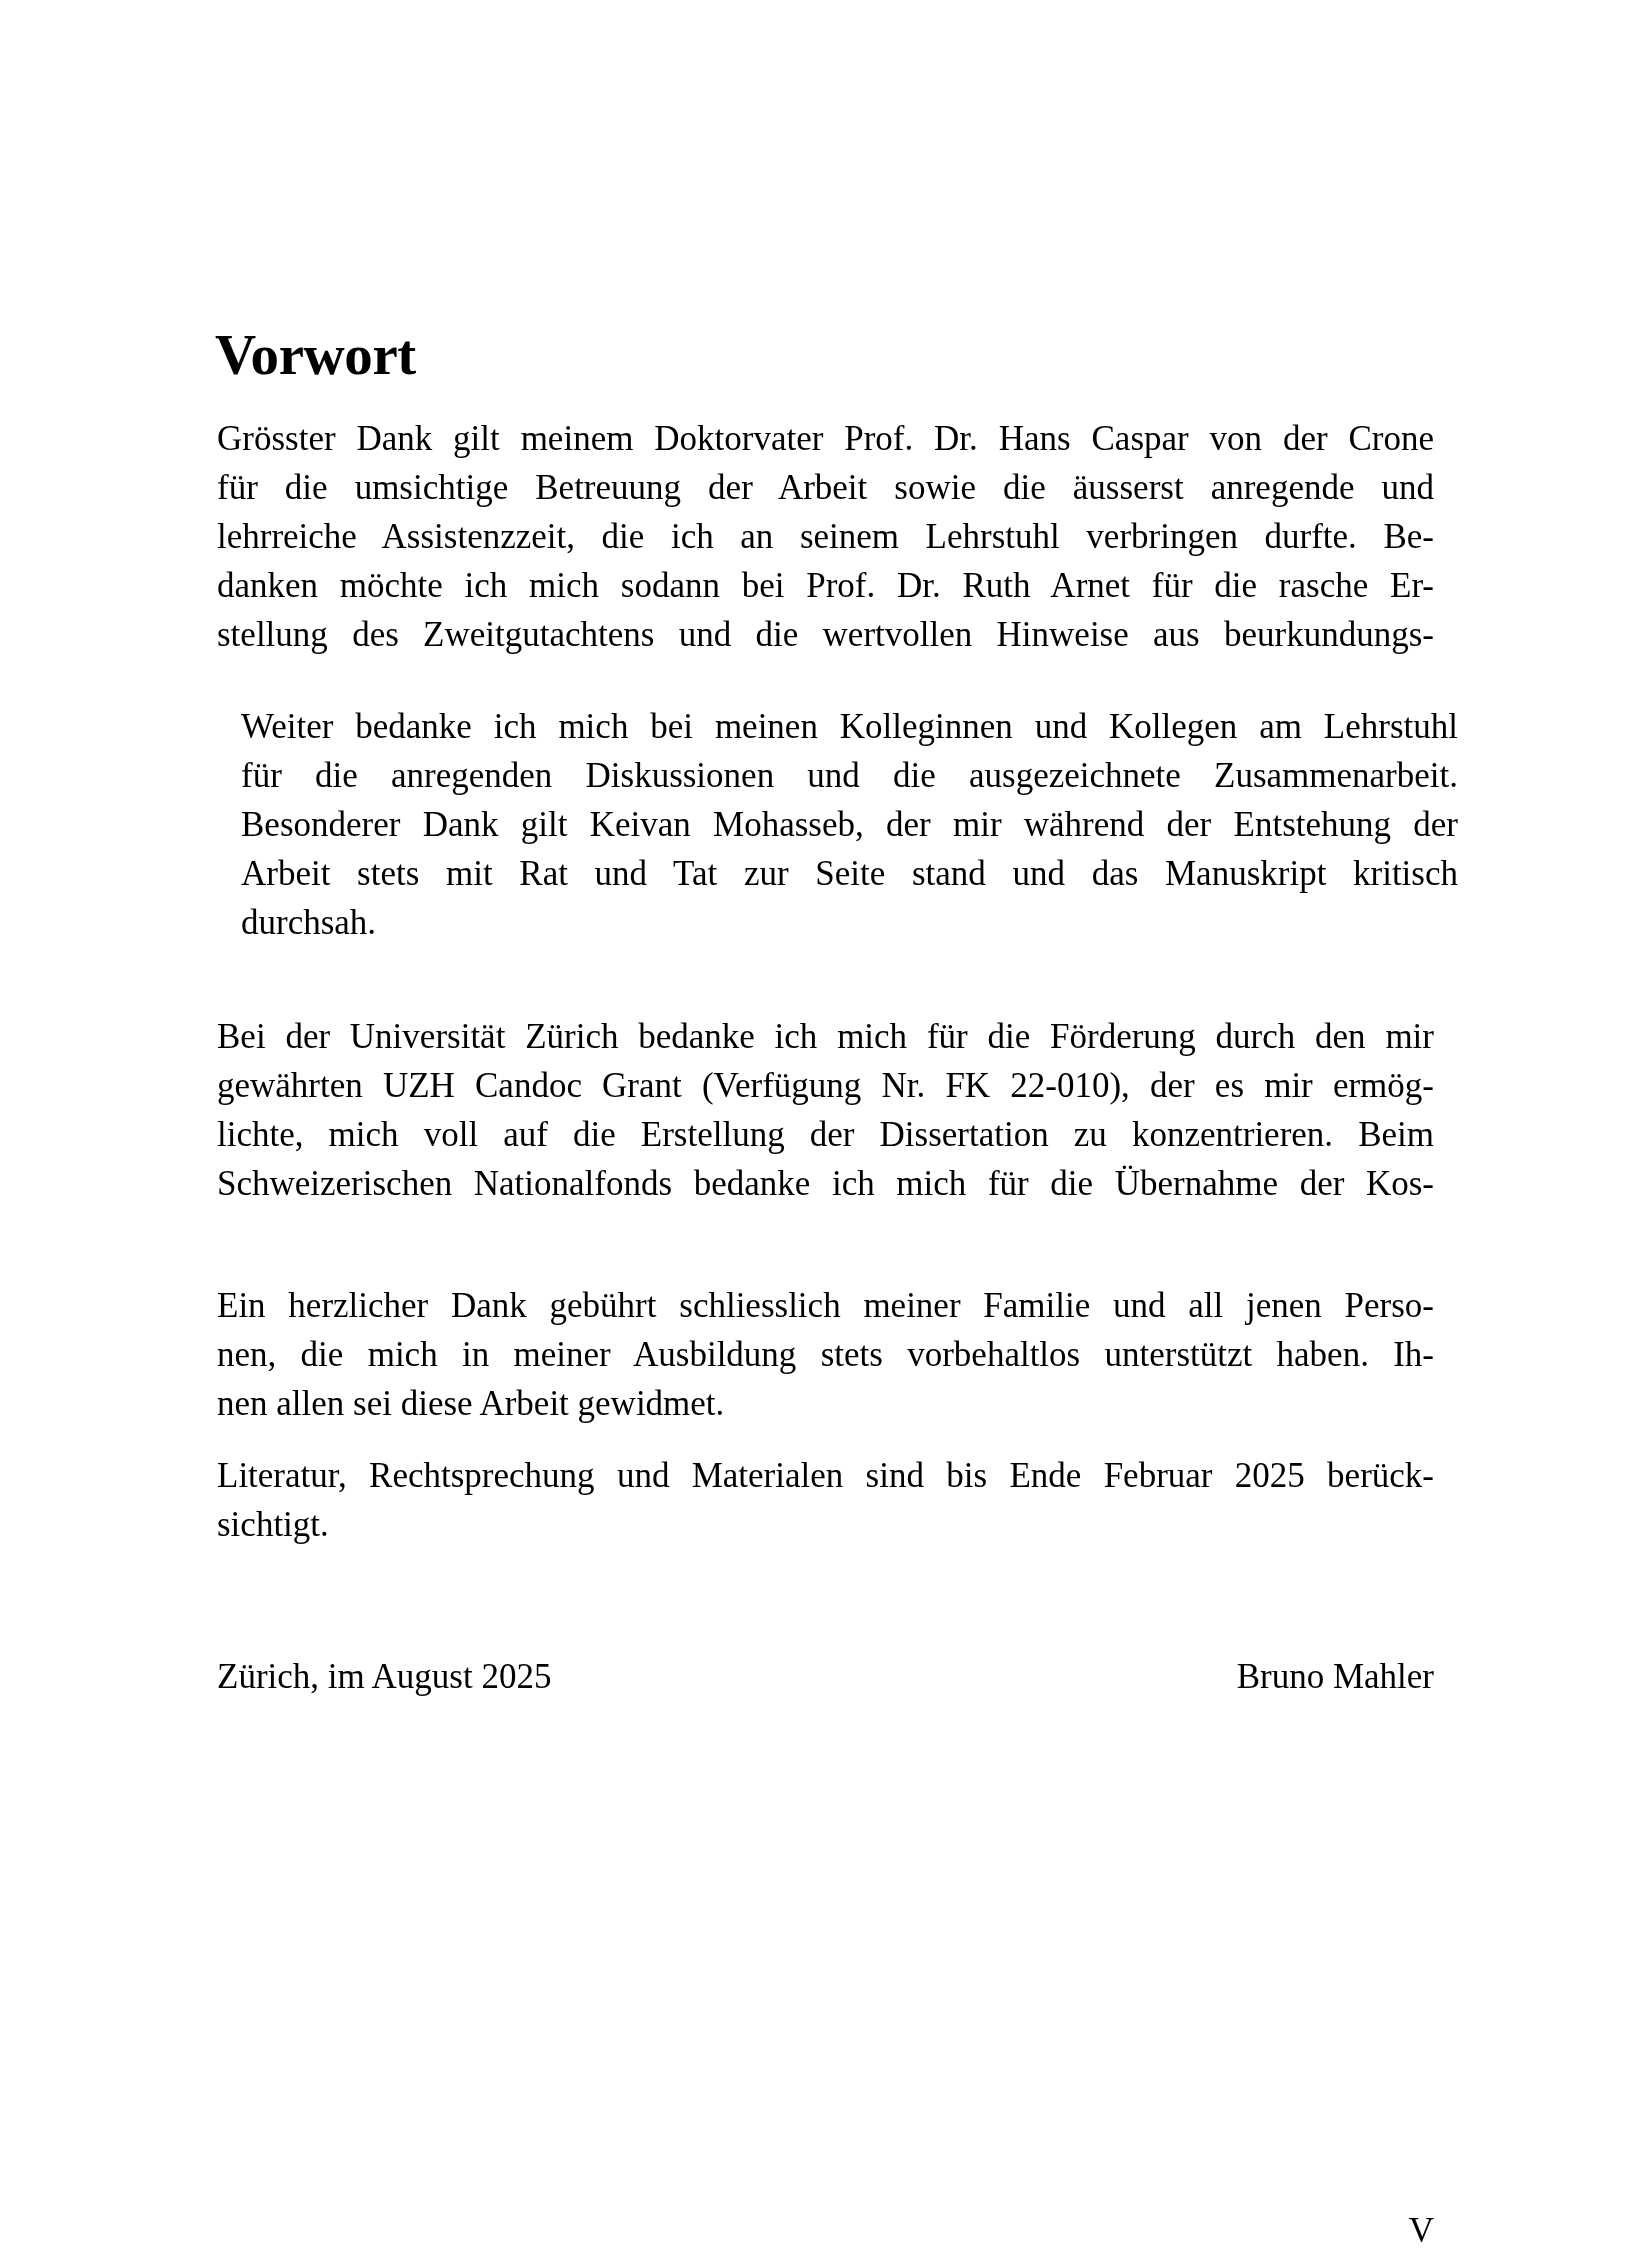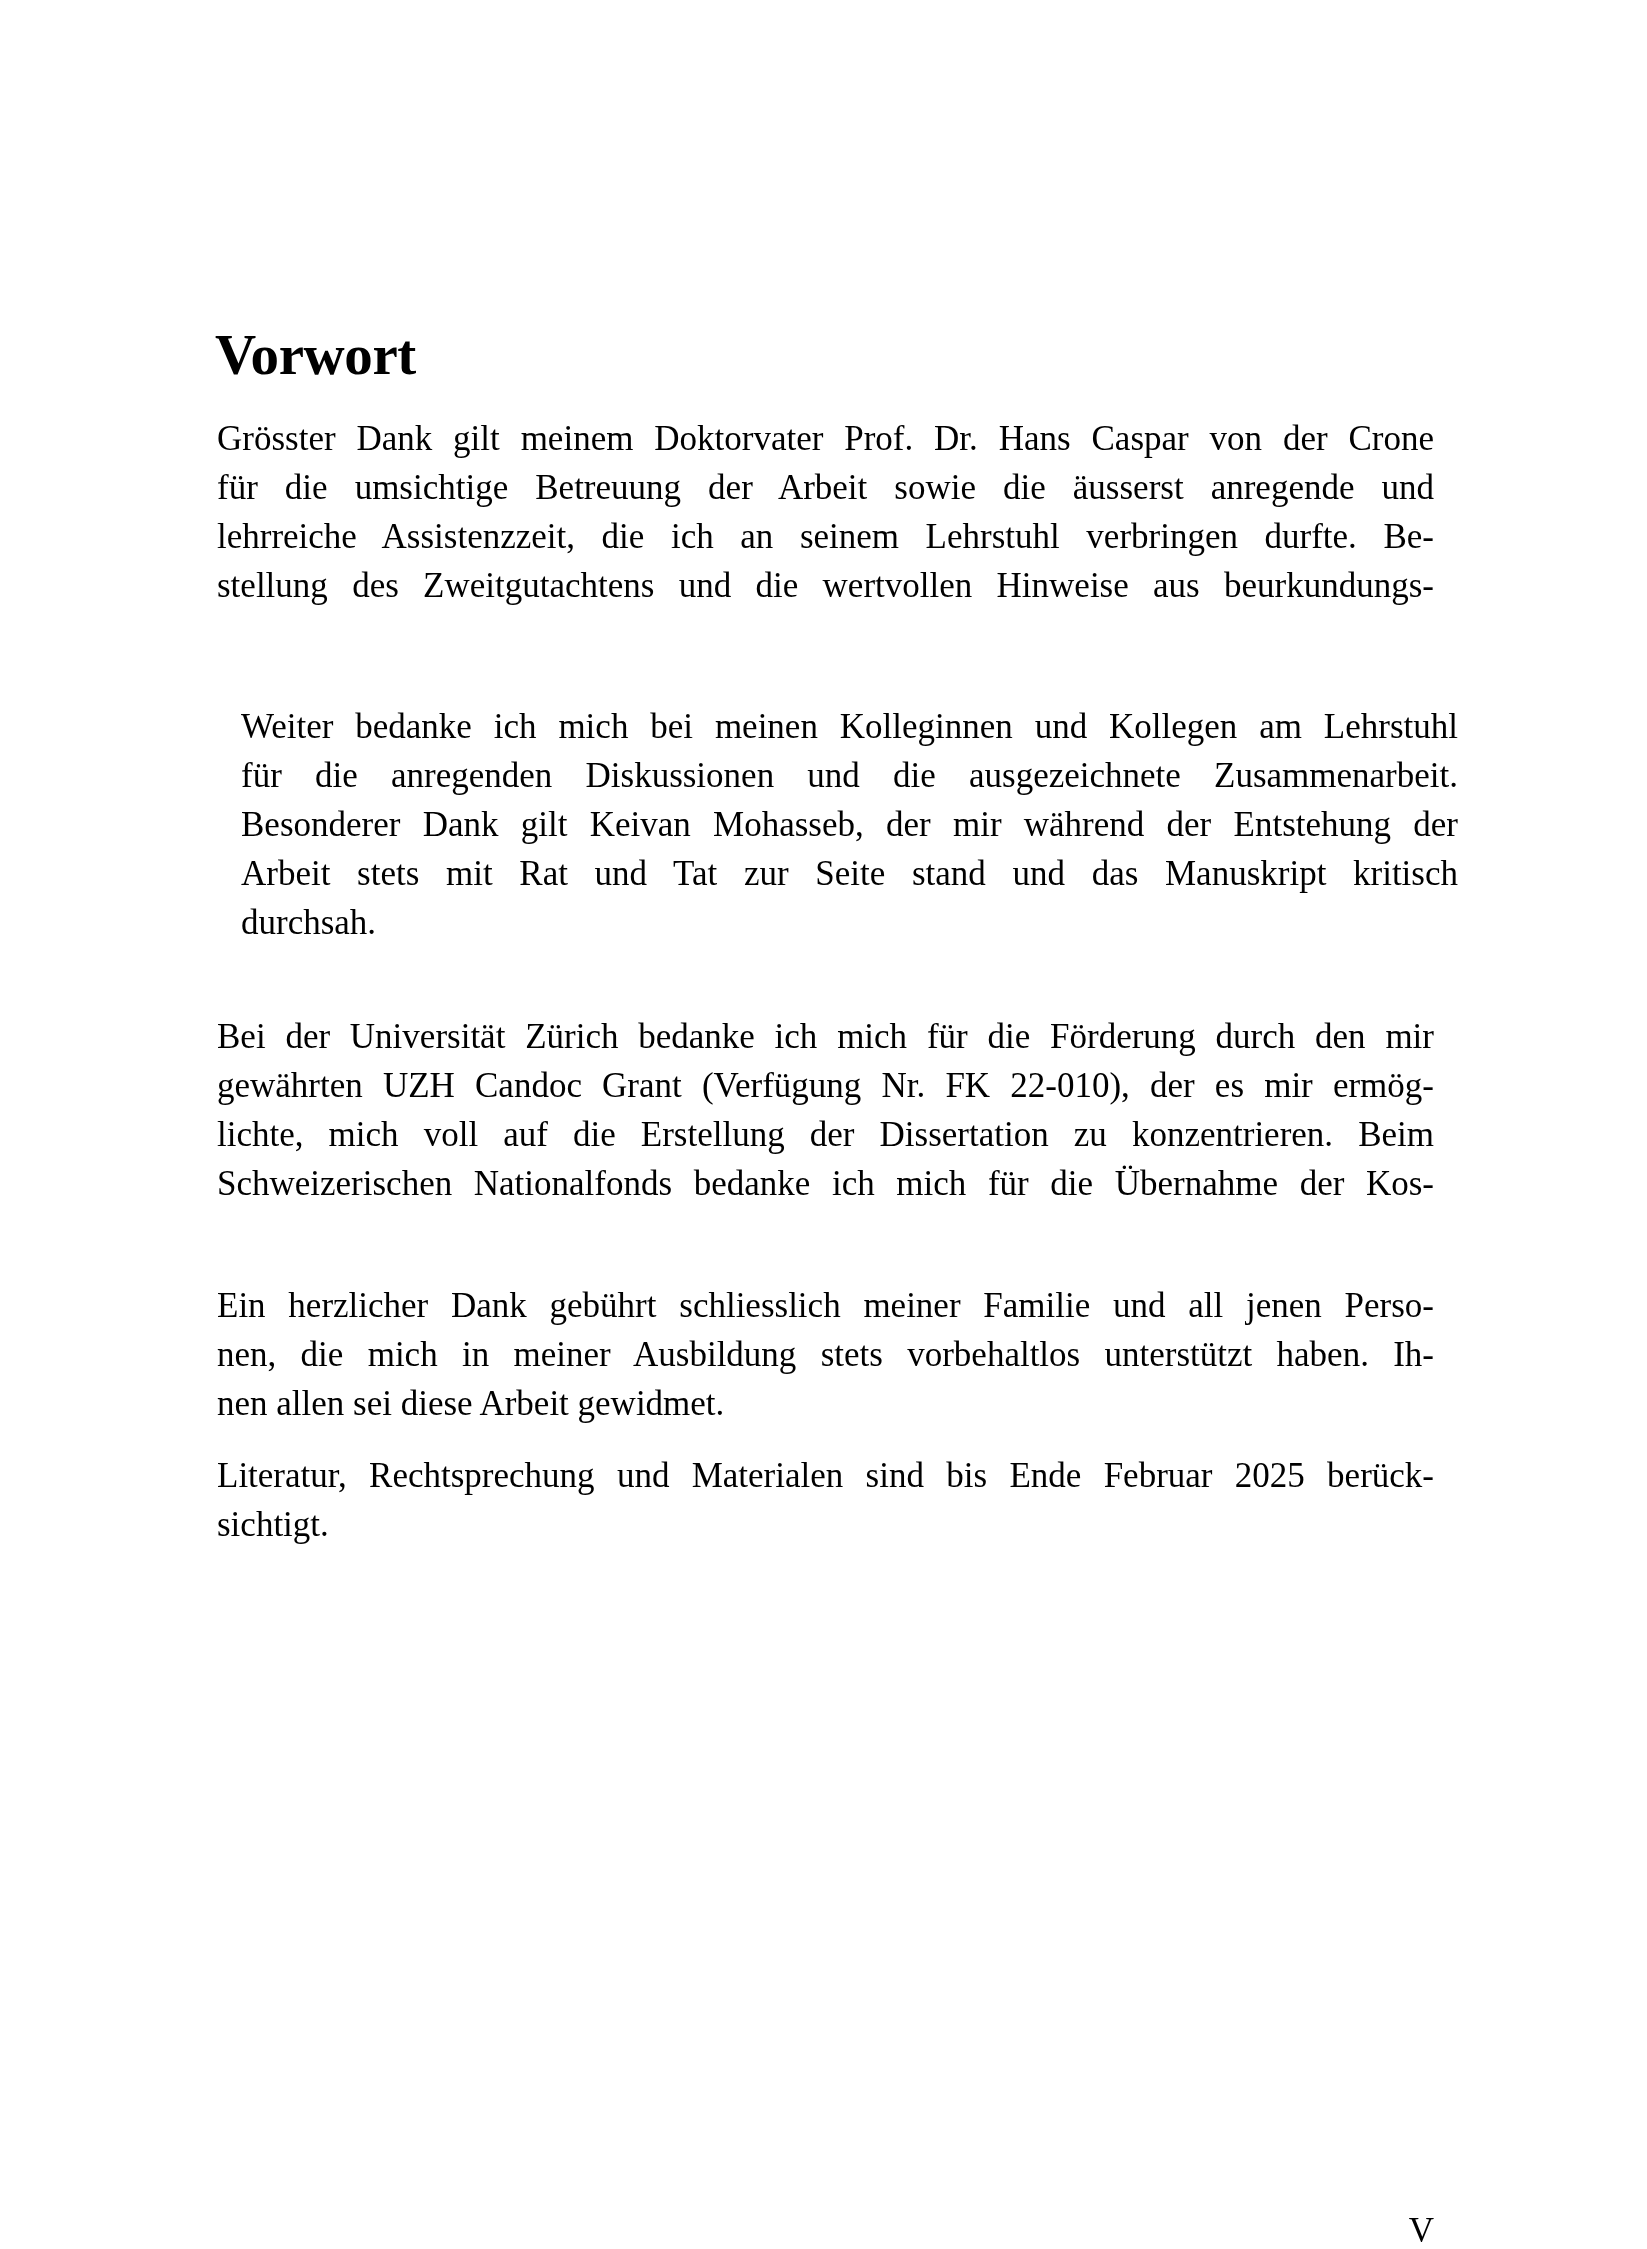--- a/index.html
+++ b/index.html
@@ -72,20 +72,21 @@
 <body>
 
 <div class="page">
 
   <h1 class="title">Vorwort</h1>
 
   <div class="para para-1">
     <div class="pline">Grösster Dank gilt meinem Doktorvater Prof. Dr. Hans Caspar von der Crone</div>
     <div class="pline">für die umsichtige Betreuung der Arbeit sowie die äusserst anregende und</div>
     <div class="pline">lehrreiche Assistenzzeit, die ich an seinem Lehrstuhl verbringen durfte. Be-</div>
+    <div class="pline">danken möchte ich mich sodann bei Prof. Dr. Ruth Arnet für die rasche Er-</div>
     <div class="pline">stellung des Zweitgutachtens und die wertvollen Hinweise aus beurkundungs-</div>
   </div>
 
   <div class="para para-2">
     <div class="pline">Weiter bedanke ich mich bei meinen Kolleginnen und Kollegen am Lehrstuhl</div>
     <div class="pline">für die anregenden Diskussionen und die ausgezeichnete Zusammenarbeit.</div>
     <div class="pline">Besonderer Dank gilt Keivan Mohasseb, der mir während der Entstehung der</div>
     <div class="pline">Arbeit stets mit Rat und Tat zur Seite stand und das Manuskript kritisch</div>
     <div class="pline lastline">durchsah.</div>
   </div>
@@ -101,17 +102,21 @@
     <div class="pline">Ein herzlicher Dank gebührt schliesslich meiner Familie und all jenen Perso-</div>
     <div class="pline">nen, die mich in meiner Ausbildung stets vorbehaltlos unterstützt haben. Ih-</div>
     <div class="pline lastline">nen allen sei diese Arbeit gewidmet.</div>
   </div>
 
   <div class="para para-5">
     <div class="pline">Literatur, Rechtsprechung und Materialen sind bis Ende Februar 2025 berück-</div>
     <div class="pline lastline">sichtigt.</div>
   </div>
 
+  <div class="signature-row">
+    <span>Zürich, im August 2025</span>
+    <span>Bruno Mahler</span>
+  </div>
 
   <div class="page-number">V</div>
 
 </div>
 
 
 </body></html>

